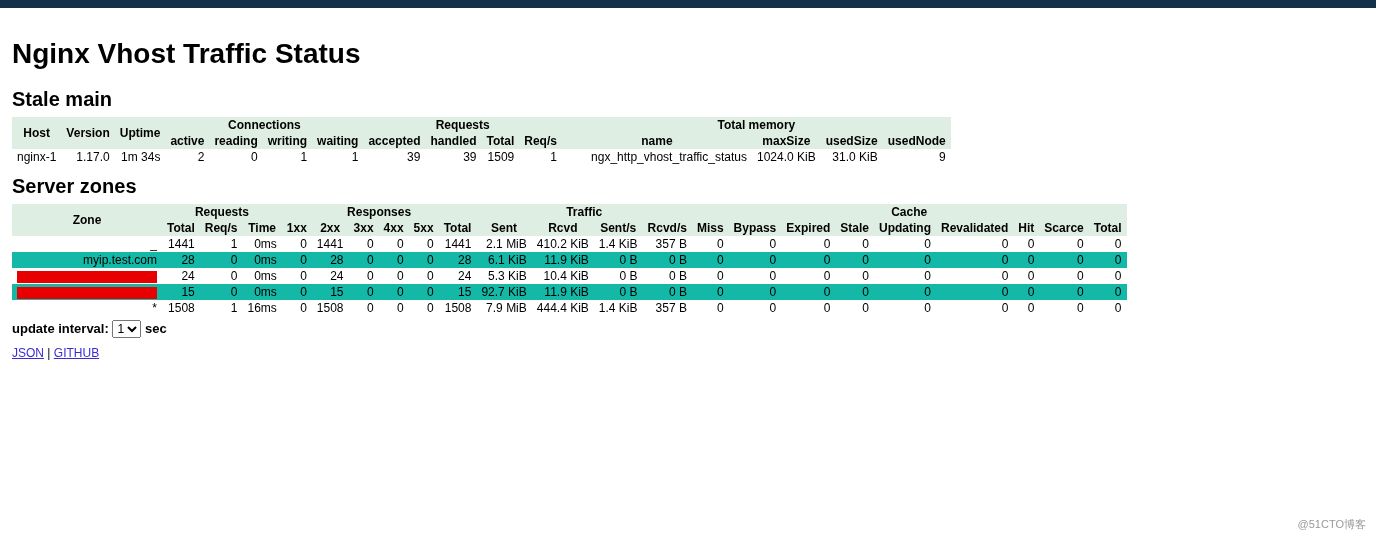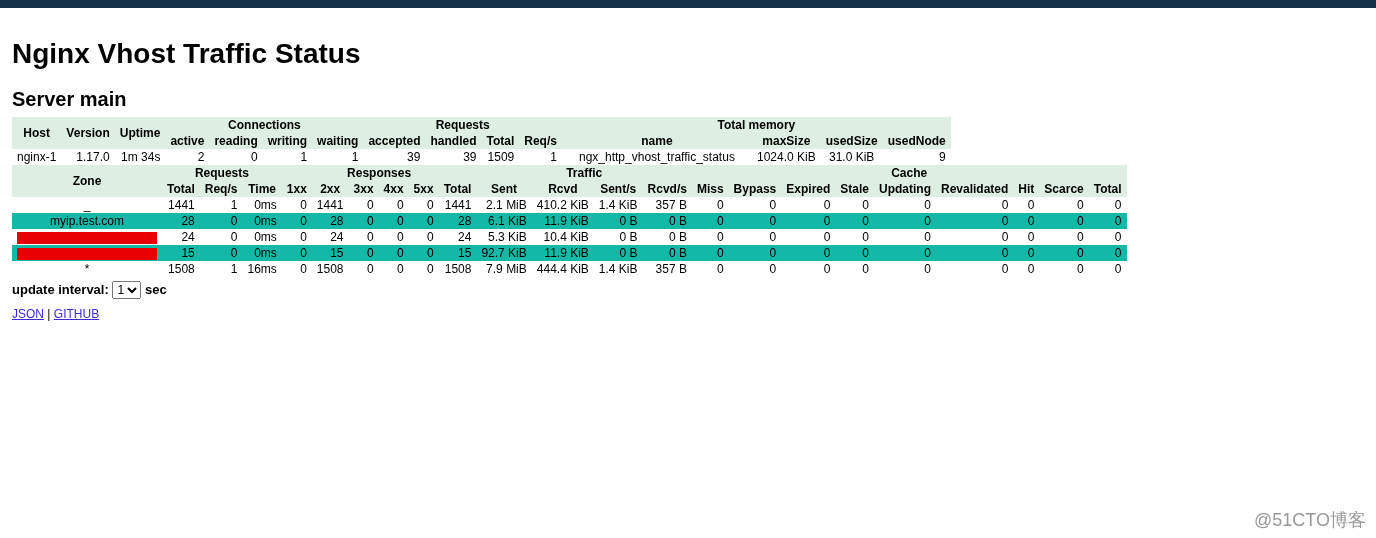--- a/index.html
+++ b/index.html
@@ -4,38 +4,38 @@
 <style>
   html,body{margin:0;padding:0;font-family:Arial,Helvetica,sans-serif;background:#fff;color:#000;width:1376px}
   .topbar{height:8px;background:#13324a}
   .page{padding:24px 12px}
   h1{font-size:28px;font-weight:bold;margin:6px 0 18px 0}
   h2{font-size:20px;font-weight:bold;margin:10px 0 6px 0}
   table{border-collapse:collapse;font-size:12px}
   th,td{padding:1px 5px;white-space:nowrap}
   th{background:#dfeee2;font-weight:bold;text-align:center}
   td{text-align:right}
-  td.l{text-align:center}
+  td.l{text-align:right}
   tr.alt td{background:#14b8a6}
   .redbar{display:inline-block;height:12px;background:#e80000;width:140px;vertical-align:middle}
   .footer{margin-top:4px;font-size:13px}
   .footer select{font-size:12px}
   .links{margin-top:8px;font-size:12px}
   .links a{color:#3b2bd4;text-decoration:underline}
-  .watermark{position:fixed;right:10px;bottom:6px;color:#999;font-size:18px}
+  .watermark{position:fixed;right:10px;bottom:6px;color:#999;font-size:11px}
 </style>
 </head>
 <body>
 
 <div class="topbar"></div>
 <div class="page">
 
   <h1>Nginx Vhost Traffic Status</h1>
 
-  <h2>Server main</h2>
+  <h2>Stale main</h2>
   <table>
     <tbody>
         <tr>
       <th rowspan="2">Host</th>
       <th rowspan="2">Version</th>
       <th rowspan="2">Uptime</th>
       <th colspan="4">Connections</th>
       <th colspan="4">Requests</th>
       <th colspan="4">Total memory</th>
     </tr>
@@ -66,20 +66,21 @@
       <td>1509</td>
       <td>1</td>
       <td class="l">ngx_http_vhost_traffic_status</td>
       <td class="l">1024.0 KiB</td>
       <td class="l">31.0 KiB</td>
       <td>9</td>
     </tr>
   </tbody>
     </table>
 
+  <h2>Server zones</h2>
   <table>
     <thead>
       <tr>
         <th rowspan="2" style="min-width:140px">Zone</th>
         <th colspan="3">Requests</th>
         <th colspan="6">Responses</th>
         <th colspan="4">Traffic</th>
         <th colspan="9">Cache</th>
       </tr>
       <tr>

